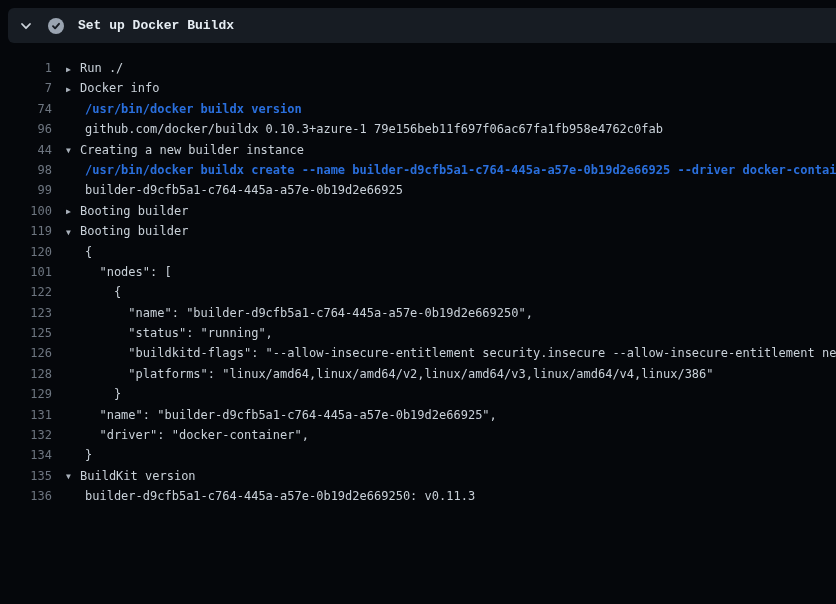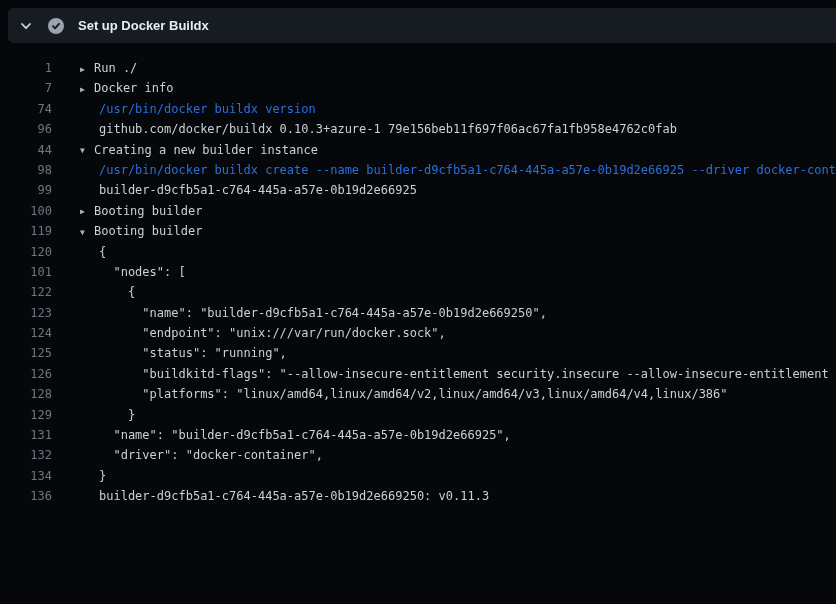--- a/index.html
+++ b/index.html
@@ -35,21 +35,21 @@
   }
   .status-circle{
     width:16px;height:16px;flex:none;
     margin-left:15px;
     border-radius:50%;
     background:var(--icon-gray);
     display:flex;align-items:center;justify-content:center;
   }
   .step-title{
     margin-left:14px;
-    font-family:Liberation Sans, sans-serif;
+    font-family:Liberation Mono, monospace;
     font-size:13px;
     font-weight:600;
     color:var(--title);
     white-space:nowrap;
   }
   
   .log{
     position:absolute;
     left:0; top:43px; right:0; bottom:0;
     padding-top:15px;
@@ -62,38 +62,38 @@
     white-space:pre;
   }
   .row .num{
     width:52px;
     flex:none;
     text-align:right;
     color:var(--num);
     cursor:pointer;
   }
   .row .content{
-    margin-left:28px;
+    margin-left:14px;
     flex:1;
     overflow:hidden;
     white-space:pre;
   }
   .tri{
     display:inline-block;
     width:14px;
     font-size:8px;
     color:#aab2bc;
     vertical-align:0.5px;
   }
   .row.group .content{cursor:pointer;}
   .row.output .txt{padding-left:19px;}
   .row.command .txt{
     padding-left:19px;
     color:var(--accent);
-    font-weight:normal;
+    font-weight:bold;
   }
 </style>
 </head>
 <body>
 
 <div class="step-header">
   <span class="chev">
     <svg width="12" height="12" viewBox="0 0 12 12">
       <polyline points="2,4 6,8.2 10,4" fill="none" stroke="#cdd4dc" stroke-width="1.8" stroke-linecap="round" stroke-linejoin="round"></polyline>
     </svg>
@@ -113,22 +113,22 @@
     <div class="row output"><span class="num">96</span><span class="content"><span class="txt">github.com/docker/buildx 0.10.3+azure-1 79e156beb11f697f06ac67fa1fb958e4762c0fab</span></span></div>
     <div class="row group"><span class="num">44</span><span class="content"><span class="tri">▼</span><span class="txt">Creating a new builder instance</span></span></div>
     <div class="row command"><span class="num">98</span><span class="content"><span class="txt">/usr/bin/docker buildx create --name builder-d9cfb5a1-c764-445a-a57e-0b19d2e66925 --driver docker-container</span></span></div>
     <div class="row output"><span class="num">99</span><span class="content"><span class="txt">builder-d9cfb5a1-c764-445a-a57e-0b19d2e66925</span></span></div>
     <div class="row group"><span class="num">100</span><span class="content"><span class="tri">▶</span><span class="txt">Booting builder</span></span></div>
     <div class="row group"><span class="num">119</span><span class="content"><span class="tri">▼</span><span class="txt">Booting builder</span></span></div>
     <div class="row output"><span class="num">120</span><span class="content"><span class="txt">{</span></span></div>
     <div class="row output"><span class="num">101</span><span class="content"><span class="txt">  "nodes": [</span></span></div>
     <div class="row output"><span class="num">122</span><span class="content"><span class="txt">    {</span></span></div>
     <div class="row output"><span class="num">123</span><span class="content"><span class="txt">      "name": "builder-d9cfb5a1-c764-445a-a57e-0b19d2e669250",</span></span></div>
-    <div class="row output"><span class="num">124</span><span class="content"><span class="txt">      "endpoint": "unix:///var/run/docker.sock",</span></span></div>
     <div class="row output"><span class="num">125</span><span class="content"><span class="txt">      "status": "running",</span></span></div>
     <div class="row output"><span class="num">126</span><span class="content"><span class="txt">      "buildkitd-flags": "--allow-insecure-entitlement security.insecure --allow-insecure-entitlement network.host",</span></span></div>
     <div class="row output"><span class="num">128</span><span class="content"><span class="txt">      "platforms": "linux/amd64,linux/amd64/v2,linux/amd64/v3,linux/amd64/v4,linux/386"</span></span></div>
     <div class="row output"><span class="num">129</span><span class="content"><span class="txt">    }</span></span></div>
     <div class="row output"><span class="num">131</span><span class="content"><span class="txt">  "name": "builder-d9cfb5a1-c764-445a-a57e-0b19d2e66925",</span></span></div>
     <div class="row output"><span class="num">132</span><span class="content"><span class="txt">  "driver": "docker-container",</span></span></div>
     <div class="row output"><span class="num">134</span><span class="content"><span class="txt">}</span></span></div>
+    <div class="row group"><span class="num">135</span><span class="content"><span class="tri">▼</span><span class="txt">BuildKit version</span></span></div>
     <div class="row output"><span class="num">136</span><span class="content"><span class="txt">builder-d9cfb5a1-c764-445a-a57e-0b19d2e669250: v0.11.3</span></span></div>
   </div>
 
 </body></html>

